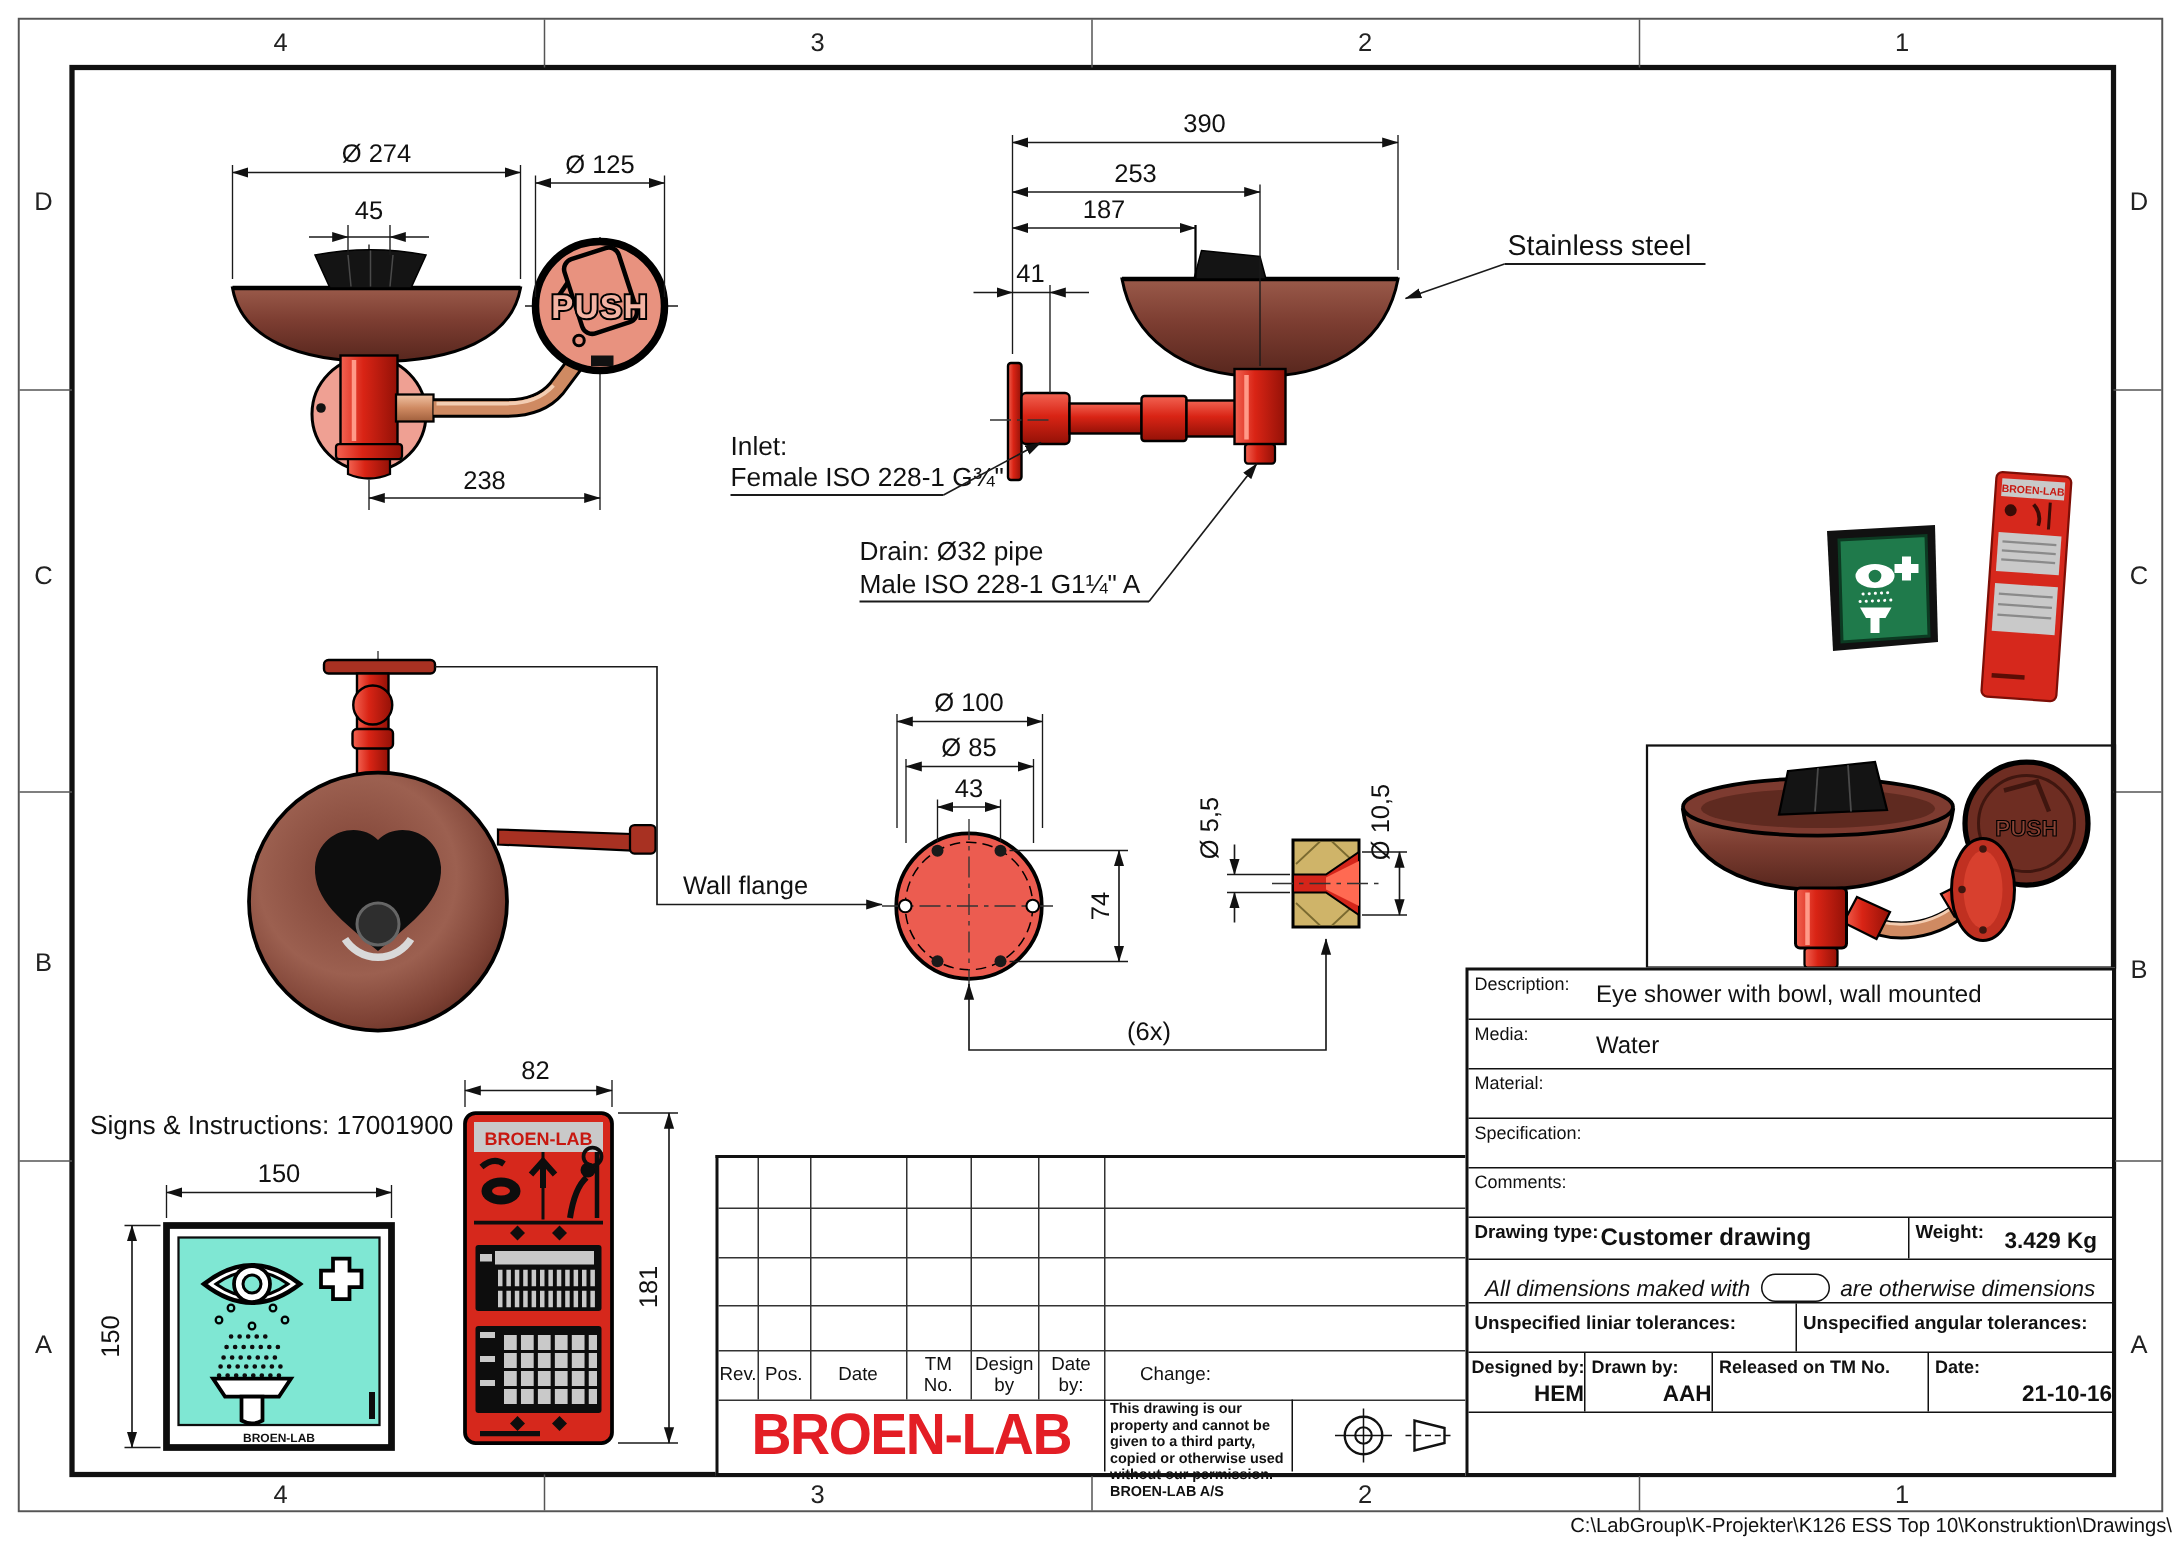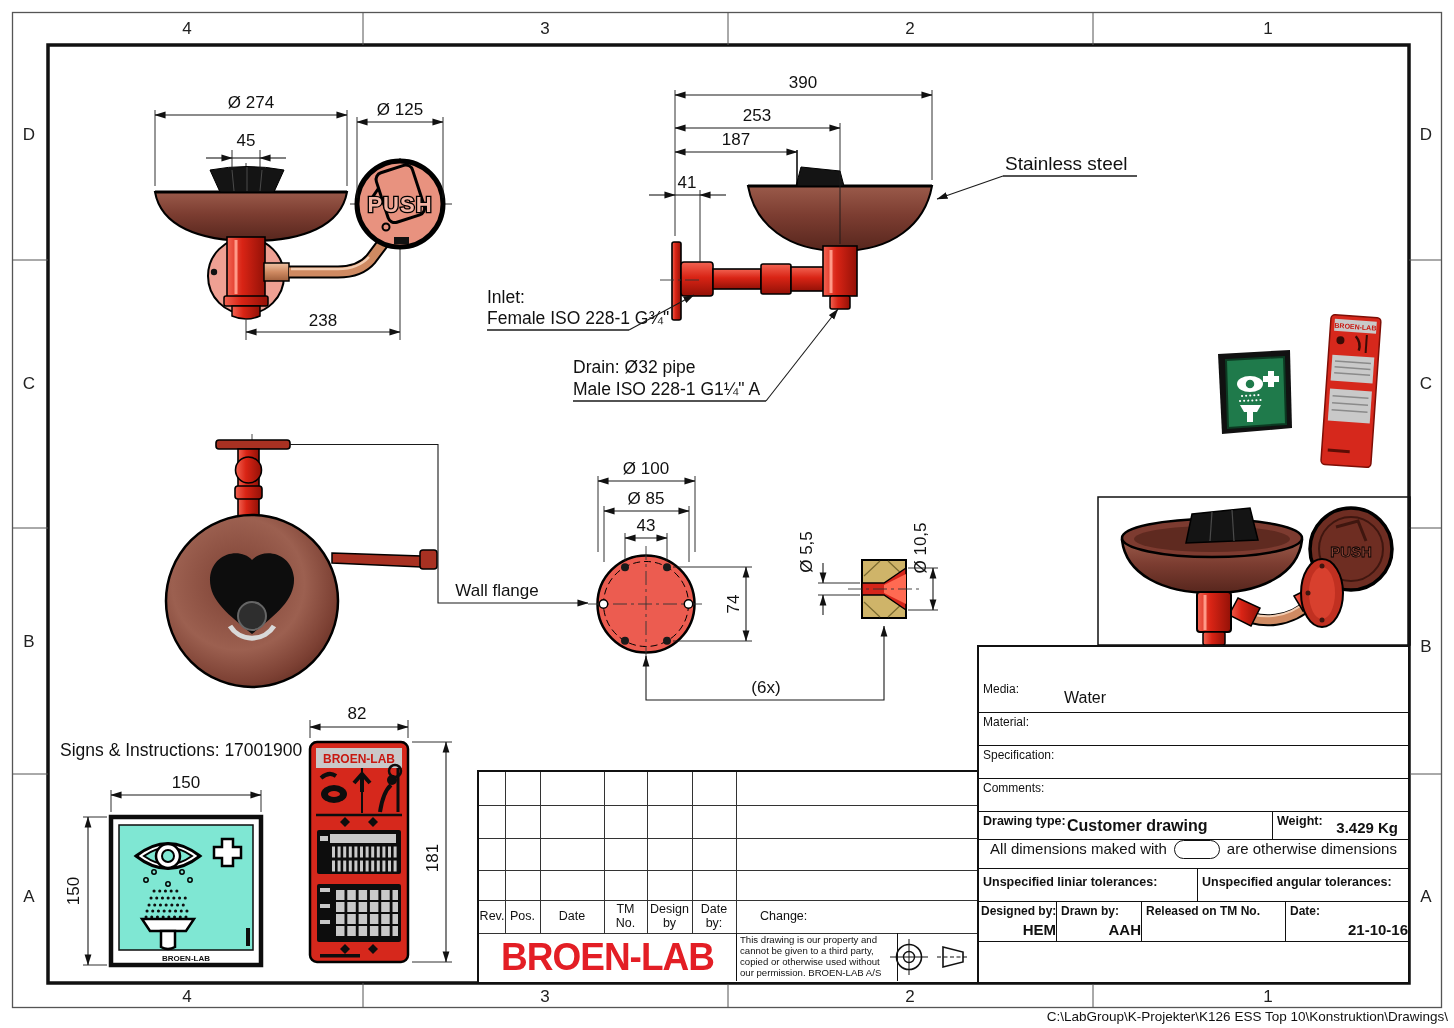--- a/index.html
+++ b/index.html
@@ -18,34 +18,34 @@
   
   .revtable{position:absolute;left:477px;top:770px;width:500px;height:214px;
             border:2.5px solid #111;border-right:none;box-sizing:border-box;background:#fff;}
   .revtable .vline{position:absolute;top:0;width:1px;height:161px;background:#333;}
   .revtable .hline{position:absolute;left:0;right:0;height:1px;background:#333;}
   .rh{position:absolute;top:128px;height:33px;display:flex;align-items:center;justify-content:center;
       font-size:12.5px;white-space:pre-line;text-align:center;line-height:1.05;}
   .logo-cell{position:absolute;left:0;top:161px;width:257px;height:48px;display:flex;
              align-items:center;justify-content:center;}
   .logo{font-size:37px;font-weight:800;color:#e31e25;letter-spacing:-1px;transform:scaleY(1.05);white-space:nowrap;}
-  .prop-cell{position:absolute;left:257px;top:161px;width:162px;height:48px;border-left:1px solid #111;
+  .prop-cell{position:absolute;left:257px;top:161px;width:126px;height:48px;border-left:1px solid #111;
              border-right:1px solid #111;box-sizing:border-box;font-size:9.6px;line-height:1.14;
-             padding:2px 3px;font-weight:normal;color:#111;}
+             padding:2px 3px;font-weight:bold;color:#111;}
   .proj-cell{position:absolute;left:402px;top:161px;width:95px;height:48px;display:flex;
              align-items:center;justify-content:center;}
 
   
   .tblock{position:absolute;left:977px;top:645px;width:433px;height:339px;border:2.5px solid #111;
           box-sizing:border-box;background:#fff;}
   .tr{position:absolute;left:0;right:0;border-bottom:1px solid #111;box-sizing:border-box;}
   .lbl{position:absolute;left:4px;top:2px;font-size:12px;white-space:nowrap;color:#111;}
   .val{position:absolute;font-size:16px;white-space:nowrap;color:#111;}
   .cellsplit{position:absolute;top:0;bottom:0;box-sizing:border-box;font-weight:bold;}
-  .inspection{display:flex;align-items:flex-start;justify-content:center;gap:7px;font-size:15px;height:100%;}
+  .inspection{display:flex;align-items:flex-end;justify-content:center;gap:7px;font-size:15px;height:100%;font-style:italic;}
   .oval{display:inline-block;width:44px;height:17px;border:1.6px solid #111;border-radius:12px;}
   .val9{position:absolute;top:19px;left:0;right:0;text-align:right;font-size:15px;}
   .bignum{position:absolute;right:10px;top:0px;font-size:30px;letter-spacing:1px;color:#111;}
 
   .footer{position:absolute;left:860px;right:6px;top:1009px;text-align:right;font-size:13.5px;color:#111;white-space:nowrap;}
 </style>
 </head>
 <body>
 
 <div class="sheet">
@@ -465,20 +465,24 @@
       <line x1="5" y1="22" x2="43" y2="22" stroke="#111" stroke-width="1"></line>
       <line x1="24" y1="4" x2="24" y2="40" stroke="#111" stroke-width="1"></line>
       <path d="M58,12 L58,32 L78,27 L78,17 Z" fill="none" stroke="#111" stroke-width="1.6"></path>
       <line x1="52" y1="22" x2="84" y2="22" stroke="#111" stroke-width="1" stroke-dasharray="4 2.5"></line>
     </svg>
   </div>
 </div>
 
 
 <div class="tblock">
+  <div class="tr" style="top:0;height:33px">
+    <span class="lbl">Description:</span>
+    <span class="val" style="left:85px;top:8px">Eye shower  with bowl, wall mounted</span>
+  </div>
   <div class="tr" style="top:33px;height:33px">
     <span class="lbl">Media:</span>
     <span class="val" style="left:85px;top:9px">Water</span>
   </div>
   <div class="tr" style="top:66px;height:33px">
     <span class="lbl">Material:</span>
   </div>
   <div class="tr" style="top:99px;height:33px">
     <span class="lbl">Specification:</span>
   </div>

